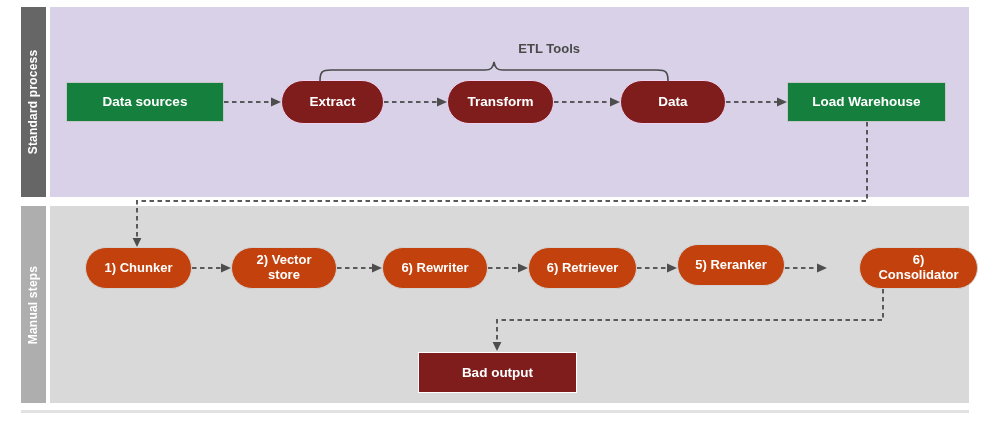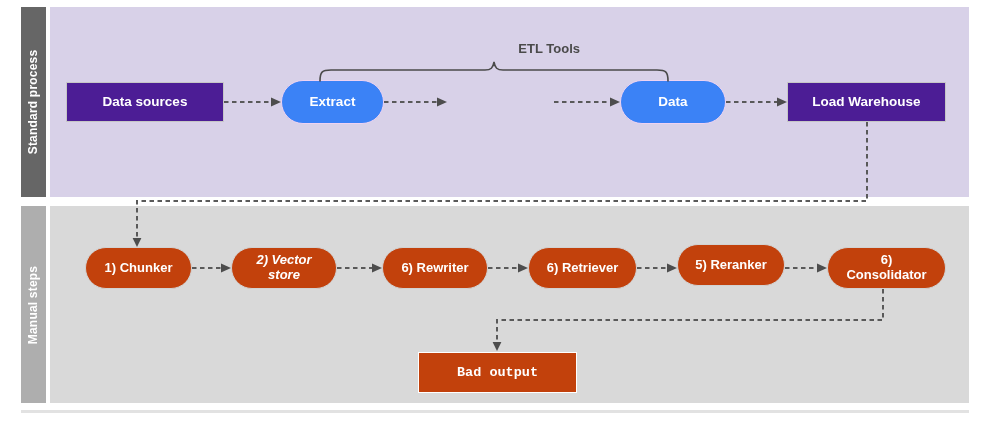--- a/index.html
+++ b/index.html
@@ -37,42 +37,41 @@
   
   .node {
     position: absolute;
     display: flex; align-items: center; justify-content: center;
     text-align: center;
     color: #ffffff; font-weight: bold;
     line-height: 1.15;
     box-sizing: border-box;
   }
   .gbox {
-    background: #4c1d95;
+    background: #15803d;
     border: 1.5px solid #c6c6c6;
     font-size: 13.5px;
   }
   .ppill {
-    background: #3b82f6;
+    background: #7f1d1d;
     border: 1.5px solid #eed3f2;
     border-radius: 22px;
     font-size: 13.5px;
   }
   .mpill {
     background: #c2410c;
     border: 1.5px solid #d2d2d2;
     border-radius: 21px;
     font-size: 13px;
     padding: 0 16px;
   }
   .ybox {
-    background: #c2410c;
+    background: #7f1d1d;
     border: 1.5px solid #ffffff;
     font-size: 13.5px;
-    font-family: Liberation Mono, monospace;
   }
   .etl-label {
     position: absolute;
     left: 414px; top: 41px; width: 166px;
     text-align: right;
     color: #4a4a4a; font-weight: bold; font-size: 13px;
   }
   .overlay {
     position: absolute; left: 0; top: 0;
     width: 1003px; height: 430px;
@@ -96,29 +95,30 @@
   <div class="lanebar bar-manual">
     <span class="vtext">Manual steps</span>
   </div>
 
   <div class="divider"></div>
 
   <div class="etl-label">ETL Tools</div>
 
   <div class="node gbox" style="left:66px; top:82px; width:158px; height:40px;">Data sources</div>
   <div class="node ppill" style="left:281px; top:80px; width:103px; height:44px;">Extract</div>
+  <div class="node ppill" style="left:447px; top:80px; width:107px; height:44px;">Transform</div>
   <div class="node ppill" style="left:620px; top:80px; width:106px; height:44px;">Data</div>
   <div class="node gbox" style="left:787px; top:82px; width:159px; height:40px;">Load Warehouse</div>
 
   <div class="node mpill" style="left:85px;  top:247px; width:107px; height:42px;">1) Chunker</div>
-  <div class="node mpill" style="left:231px; top:247px; width:106px; height:42px;font-style:italic;">2) Vector store</div>
+  <div class="node mpill" style="left:231px; top:247px; width:106px; height:42px;">2) Vector store</div>
   <div class="node mpill" style="left:382px; top:247px; width:106px; height:42px;">6) Rewriter</div>
   <div class="node mpill" style="left:528px; top:247px; width:109px; height:42px;">6) Retriever</div>
   <div class="node mpill" style="left:677px; top:244px; width:108px; height:42px;">5) Reranker</div>
-  <div class="node mpill" style="left:827px; top:247px; width:119px; height:42px;">6) Consolidator</div>
+  <div class="node mpill" style="left:859px; top:247px; width:119px; height:42px;">6) Consolidator</div>
 
   <div class="node ybox" style="left:418px; top:352px; width:159px; height:41px;">Bad output</div>
 
   <svg class="overlay" viewBox="0 0 1003 430">
 
     <path class="brace" d="M320,81 C320,72 322,70 331,70 L485,70 C491,70 493,68 494,62 C495,68 497,70 503,70 L657,70 C666,70 668,72 668,81"></path>
 
     <g>
       <line class="conn" x1="224" y1="102" x2="271" y2="102"></line>
       <polygon class="head" points="281,102 271,97.6 271,106.4"></polygon>

